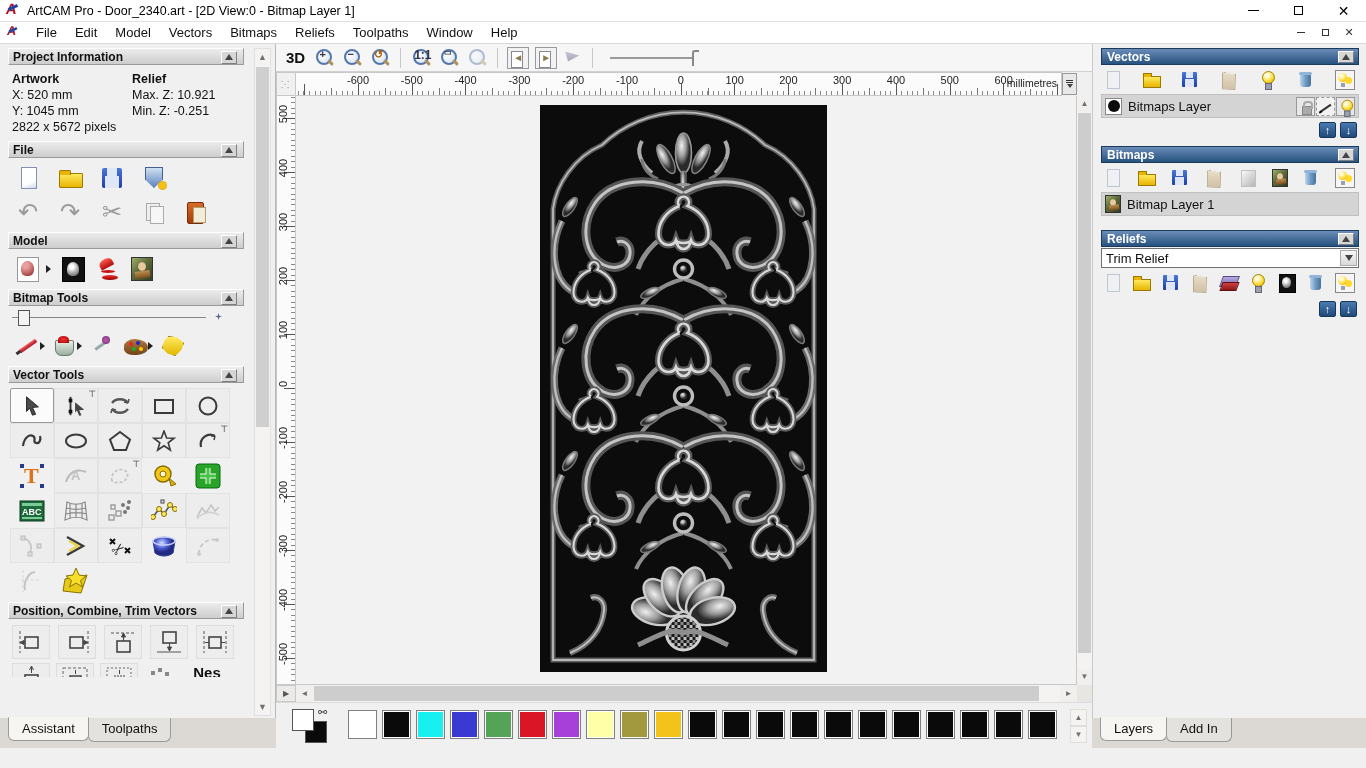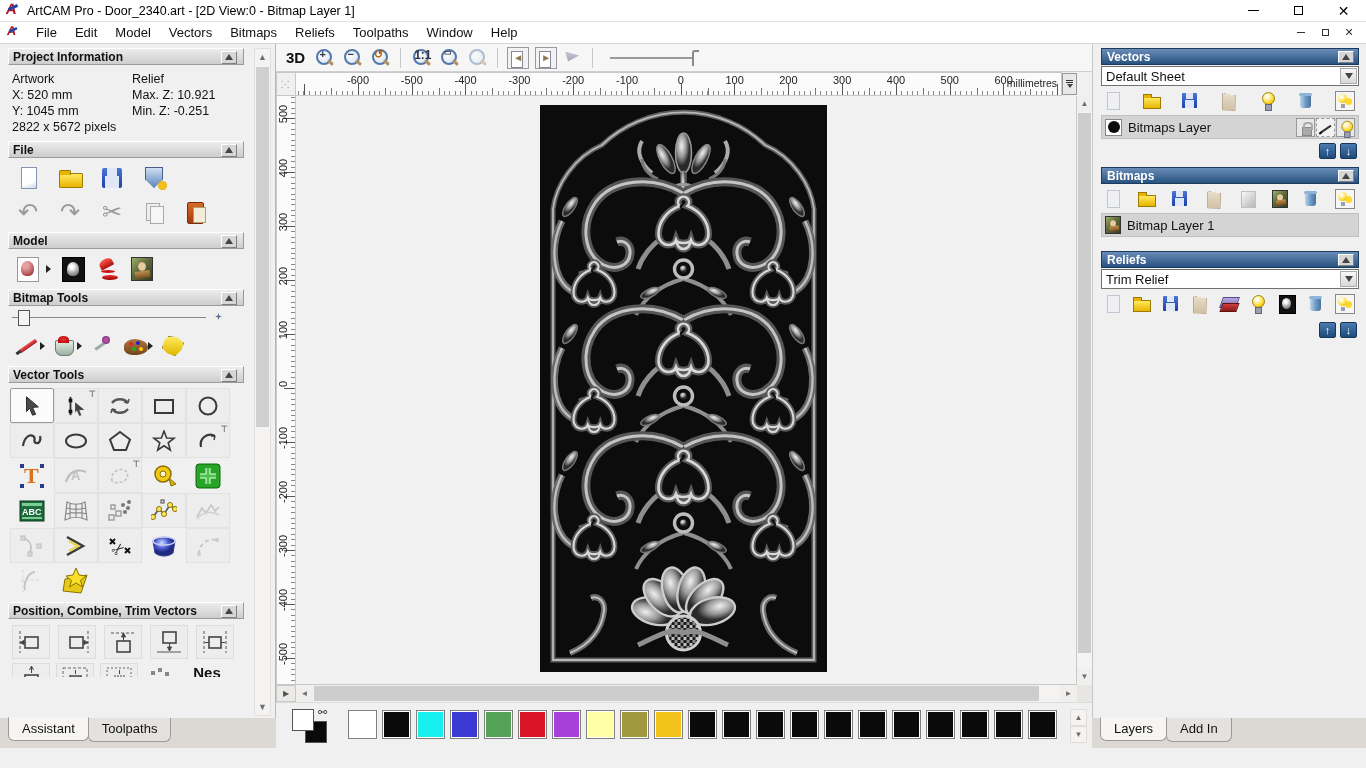--- a/index.html
+++ b/index.html
@@ -46,21 +46,21 @@
 
   
   .left-panel { position:absolute; left:0; top:44px; width:276px; height:676px; background:#f0f0f0;
     border-right:1px solid #b8b8b8; overflow:hidden; }
   .lp-scroll { position:absolute; right:4px; top:4px; width:17px; height:668px; background:#f4f3f1; border:1px solid #e0e0e0; }
   .lp-scroll .sbtn { position:absolute; left:0; width:15px; height:16px; color:#707070; font-size:9px; text-align:center; line-height:16px; }
   .lp-thumb { position:absolute; left:1px; top:18px; width:13px; height:360px; background:#cfcfcf; }
   .lp-content { position:absolute; left:0; top:0; width:250px; }
 
   .pi-grid { display:grid; grid-template-columns:120px 120px; padding:4px 0 2px 12px; line-height:16px; font-size:12.5px; }
-  .pi-bold { font-weight:normal; }
+  .pi-bold { font-weight:bold; }
 
   .icon-row { display:flex; align-items:center; padding:4px 0 2px 14px; gap:14px; }
   .ic { position:relative; width:28px; height:28px; display:inline-block; }
   .ic-s { width:20px; height:20px; }
   .drop-arrow { width:0; height:0; border-top:4px solid transparent; border-bottom:4px solid transparent; border-left:5px solid #222; margin-left:-8px; }
 
   
   .ic-page::before { content:""; position:absolute; left:7px; top:3px; width:14px; height:20px;
     background:linear-gradient(160deg,#ffffff 70%,#cdd6e8); border:1px solid #8593ad; }
   .ic-page-s::before { content:""; position:absolute; left:4px; top:1px; width:11px; height:16px;
@@ -905,26 +905,20 @@
 
   <div class="right-panel">
     <div class="rp-inner">
 
       <div class="blue-hdr">
         <span>Vectors</span>
         <span class="sec-btn" style="margin-left:auto">
             <span class="tri-up"></span>
           </span>
       </div>
-      <div class="combo">
-        <span>Default Sheet</span>
-        <span class="combo-btn">
-            <span class="tri-down"></span>
-          </span>
-      </div>
       <div class="rp-icons">
         <span class="ic-s ic-page-s" style="position:relative;opacity:.55"></span>
         <span class="ic-s ic-folder-s" style="position:relative"></span>
         <span class="ic-s ic-floppy-s" style="position:relative"></span>
         <span class="ic-s ic-merge" style="position:relative;opacity:.55"></span>
         <span class="ic-s ic-bulb" style="position:relative"></span>
         <span class="ic-s ic-trash" style="position:relative"></span>
         <span class="ic-s ic-bulbs" style="position:relative"></span>
       </div>
       <div class="layer-row">

